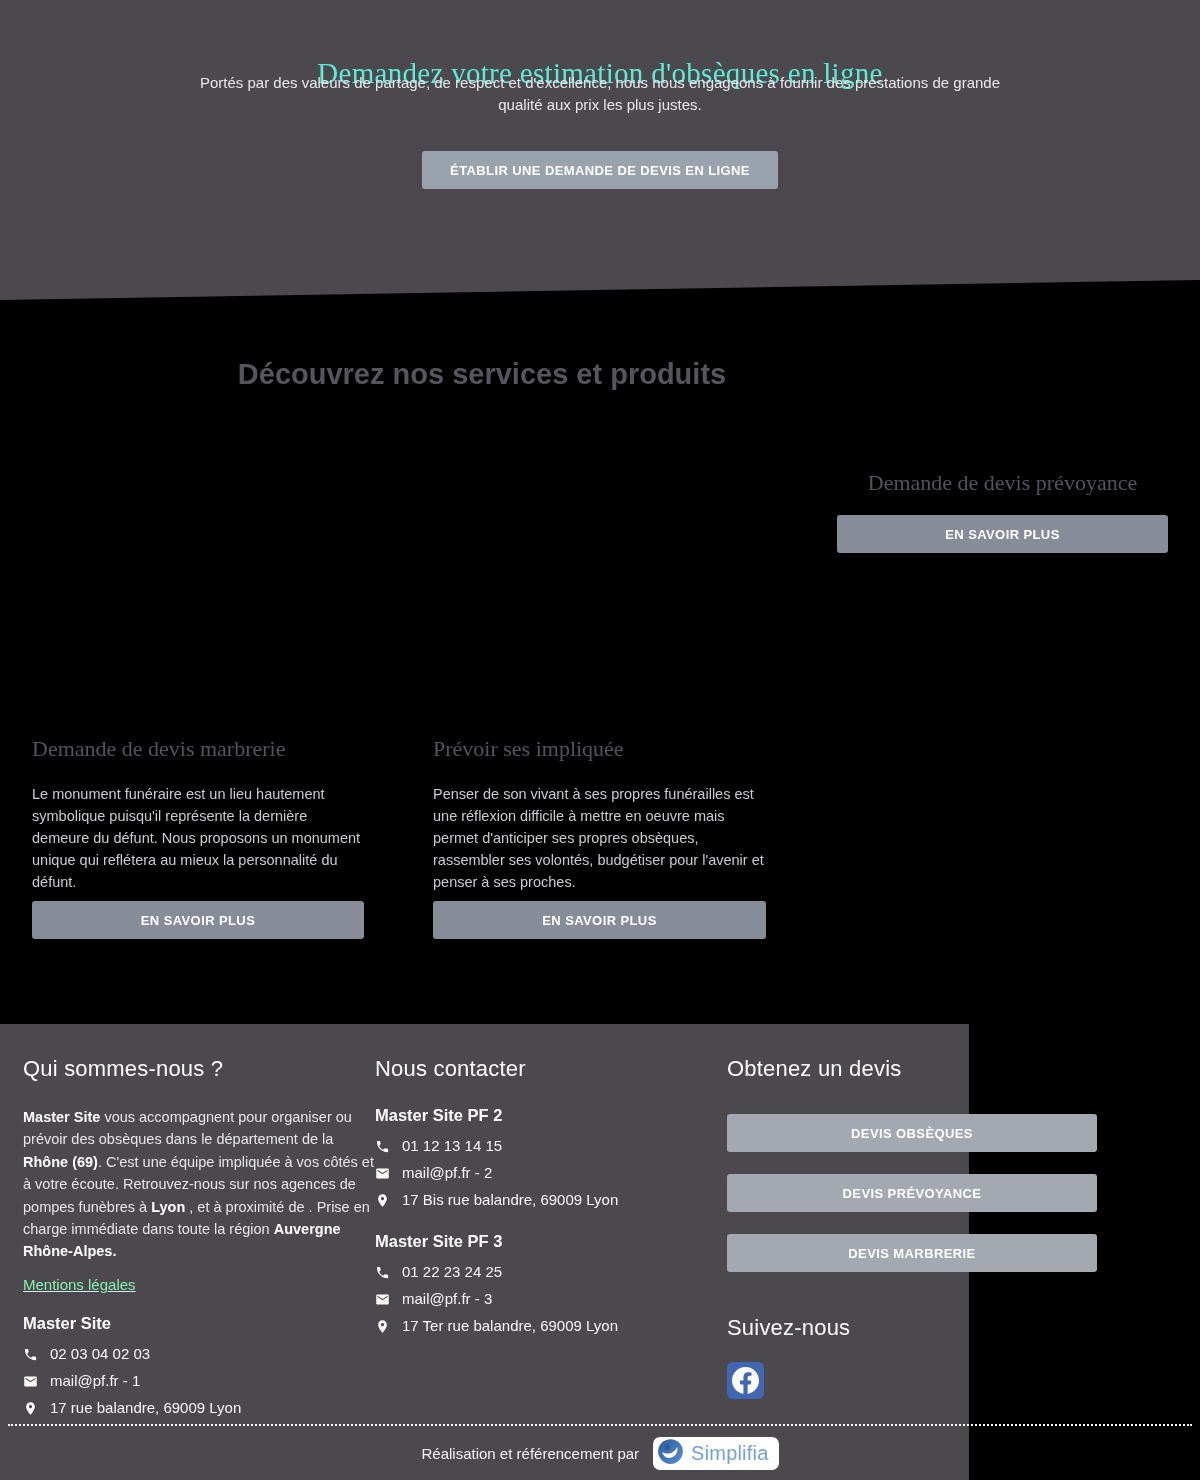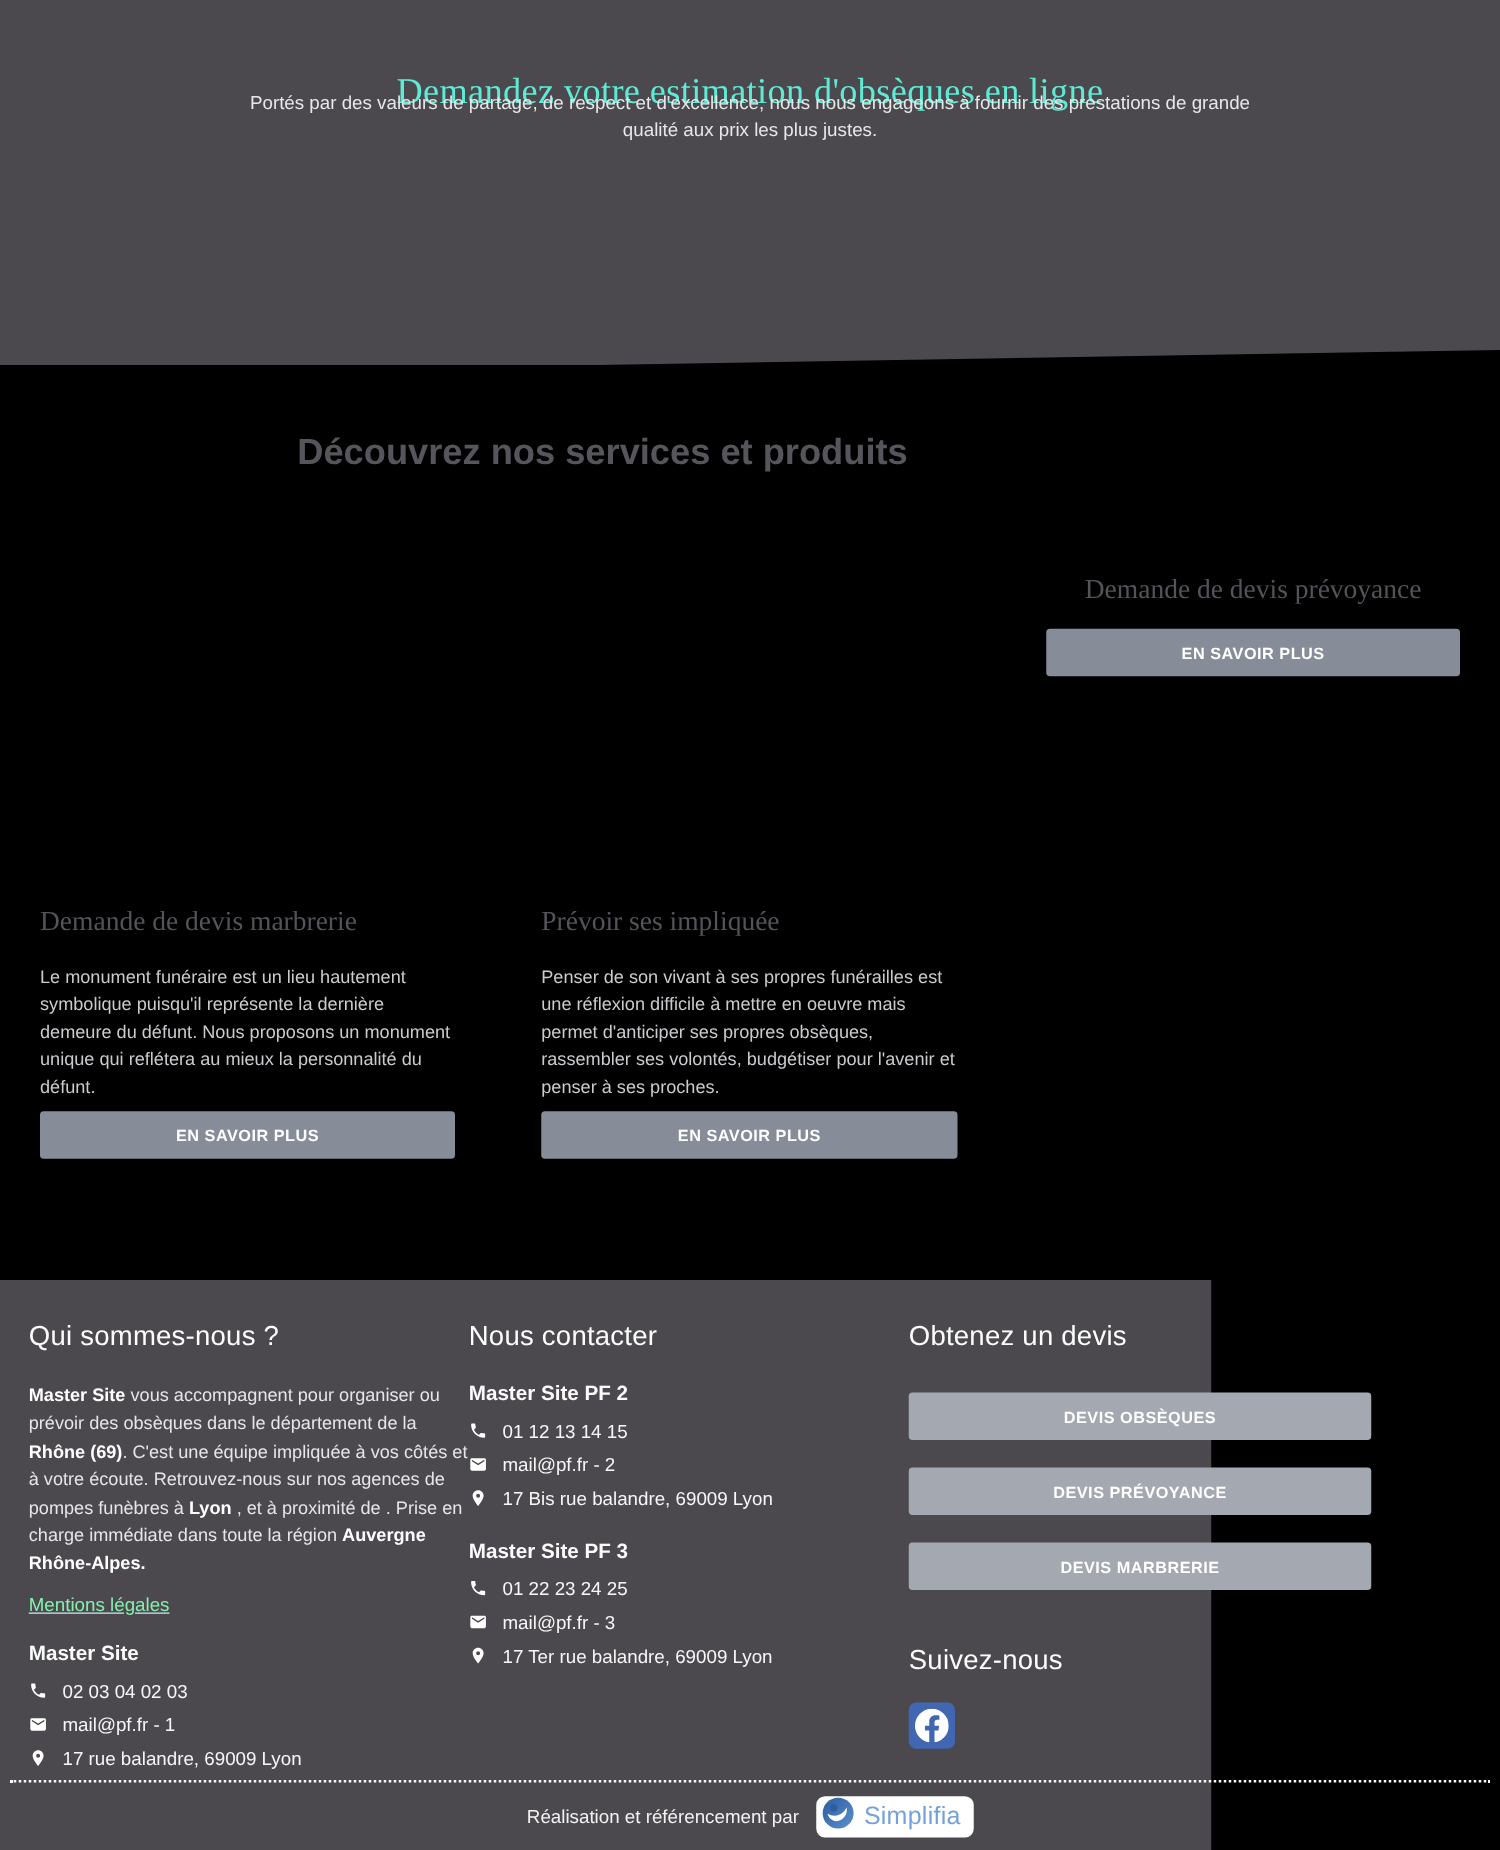--- a/index.html
+++ b/index.html
@@ -30,21 +30,21 @@
     display: inline-flex; align-items: center; justify-content: center;
     height: 38px; border: none; border-radius: 3px; cursor: pointer;
     color: #fff; font-family: "Liberation Sans", sans-serif;
     font-size: 13px; font-weight: 700; letter-spacing: 0.4px;
     text-transform: uppercase;
   }
   .hero .btn { margin-top: 35px; padding: 0 28px; background: #9aa2ad; }
 
   
   .services {
-    position: absolute; top: 292px; left: 0; width: 964px; height: 724px;
+    position: absolute; top: 304px; left: 0; width: 964px; height: 724px;
     background: #000;
   }
   .services h2 {
     position: absolute; top: 54px; left: 0; width: 100%; margin: 0;
     text-align: center; font-size: 29px; font-weight: 700; color: #57555c;
   }
   .card { position: absolute; }
   .card-title {
     margin: 0 0 21px; font-family: "Liberation Serif", serif;
     font-weight: 400; font-size: 22px; line-height: 26px; color: #55535a;
@@ -74,21 +74,21 @@
   .about-text { margin: 0; font-size: 14.5px; line-height: 22.4px; color: #e6e6e8; }
   .about-text b { color: #fff; }
   .legal-link {
     display: inline-block; margin-top: 13px; font-size: 15px;
     color: #86efac; text-decoration: underline;
     text-decoration-color: #cfe9f7; cursor: pointer;
   }
   .agency-name { margin: 20px 0 12px; font-size: 16.5px; font-weight: 700; color: #fbfbfb; }
   .agency-name.first { margin-top: 0; }
   .contact-row {
-    display: flex; align-items: flex-start; gap: 12px;
+    display: flex; align-items: flex-end; gap: 12px;
     margin-bottom: 10px; font-size: 15px; color: #f6f6f7; cursor: pointer;
   }
   .contact-row svg { flex: 0 0 auto; display: block; }
   .agency-block { margin-bottom: 24px; }
 
   .devis-col .btn { width: 370px; background: #a4a8b0; margin-bottom: 22px; }
   .devis-col h3.first { margin-bottom: 32px; }
   .follow-heading { margin: 21px 0 0 !important; }
   .fb-btn {
     margin-top: 21px; width: 37px; height: 37px; border-radius: 6px;
@@ -112,20 +112,21 @@
   .simplifia-label {
     font-size: 20px; color: #74a2d8; letter-spacing: 0.2px;
   }
 </style>
 </head>
 <body>
 
 <section class="hero">
   <h1>Demandez votre estimation d'obsèques en ligne</h1>
   <p class="subtitle">Portés par des valeurs de partage, de respect et d'excellence, nous nous engageons à fournir des prestations de grande qualité aux prix les plus justes.</p>
+  <button class="btn">ÉTABLIR UNE DEMANDE DE DEVIS EN LIGNE</button>
 </section>
 
 <section class="services">
   <h2>Découvrez nos services et produits</h2>
 
   <div class="card card-prevoyance">
     <h3 class="card-title">Demande de devis prévoyance</h3>
     <button class="btn">EN SAVOIR PLUS</button>
   </div>
 

